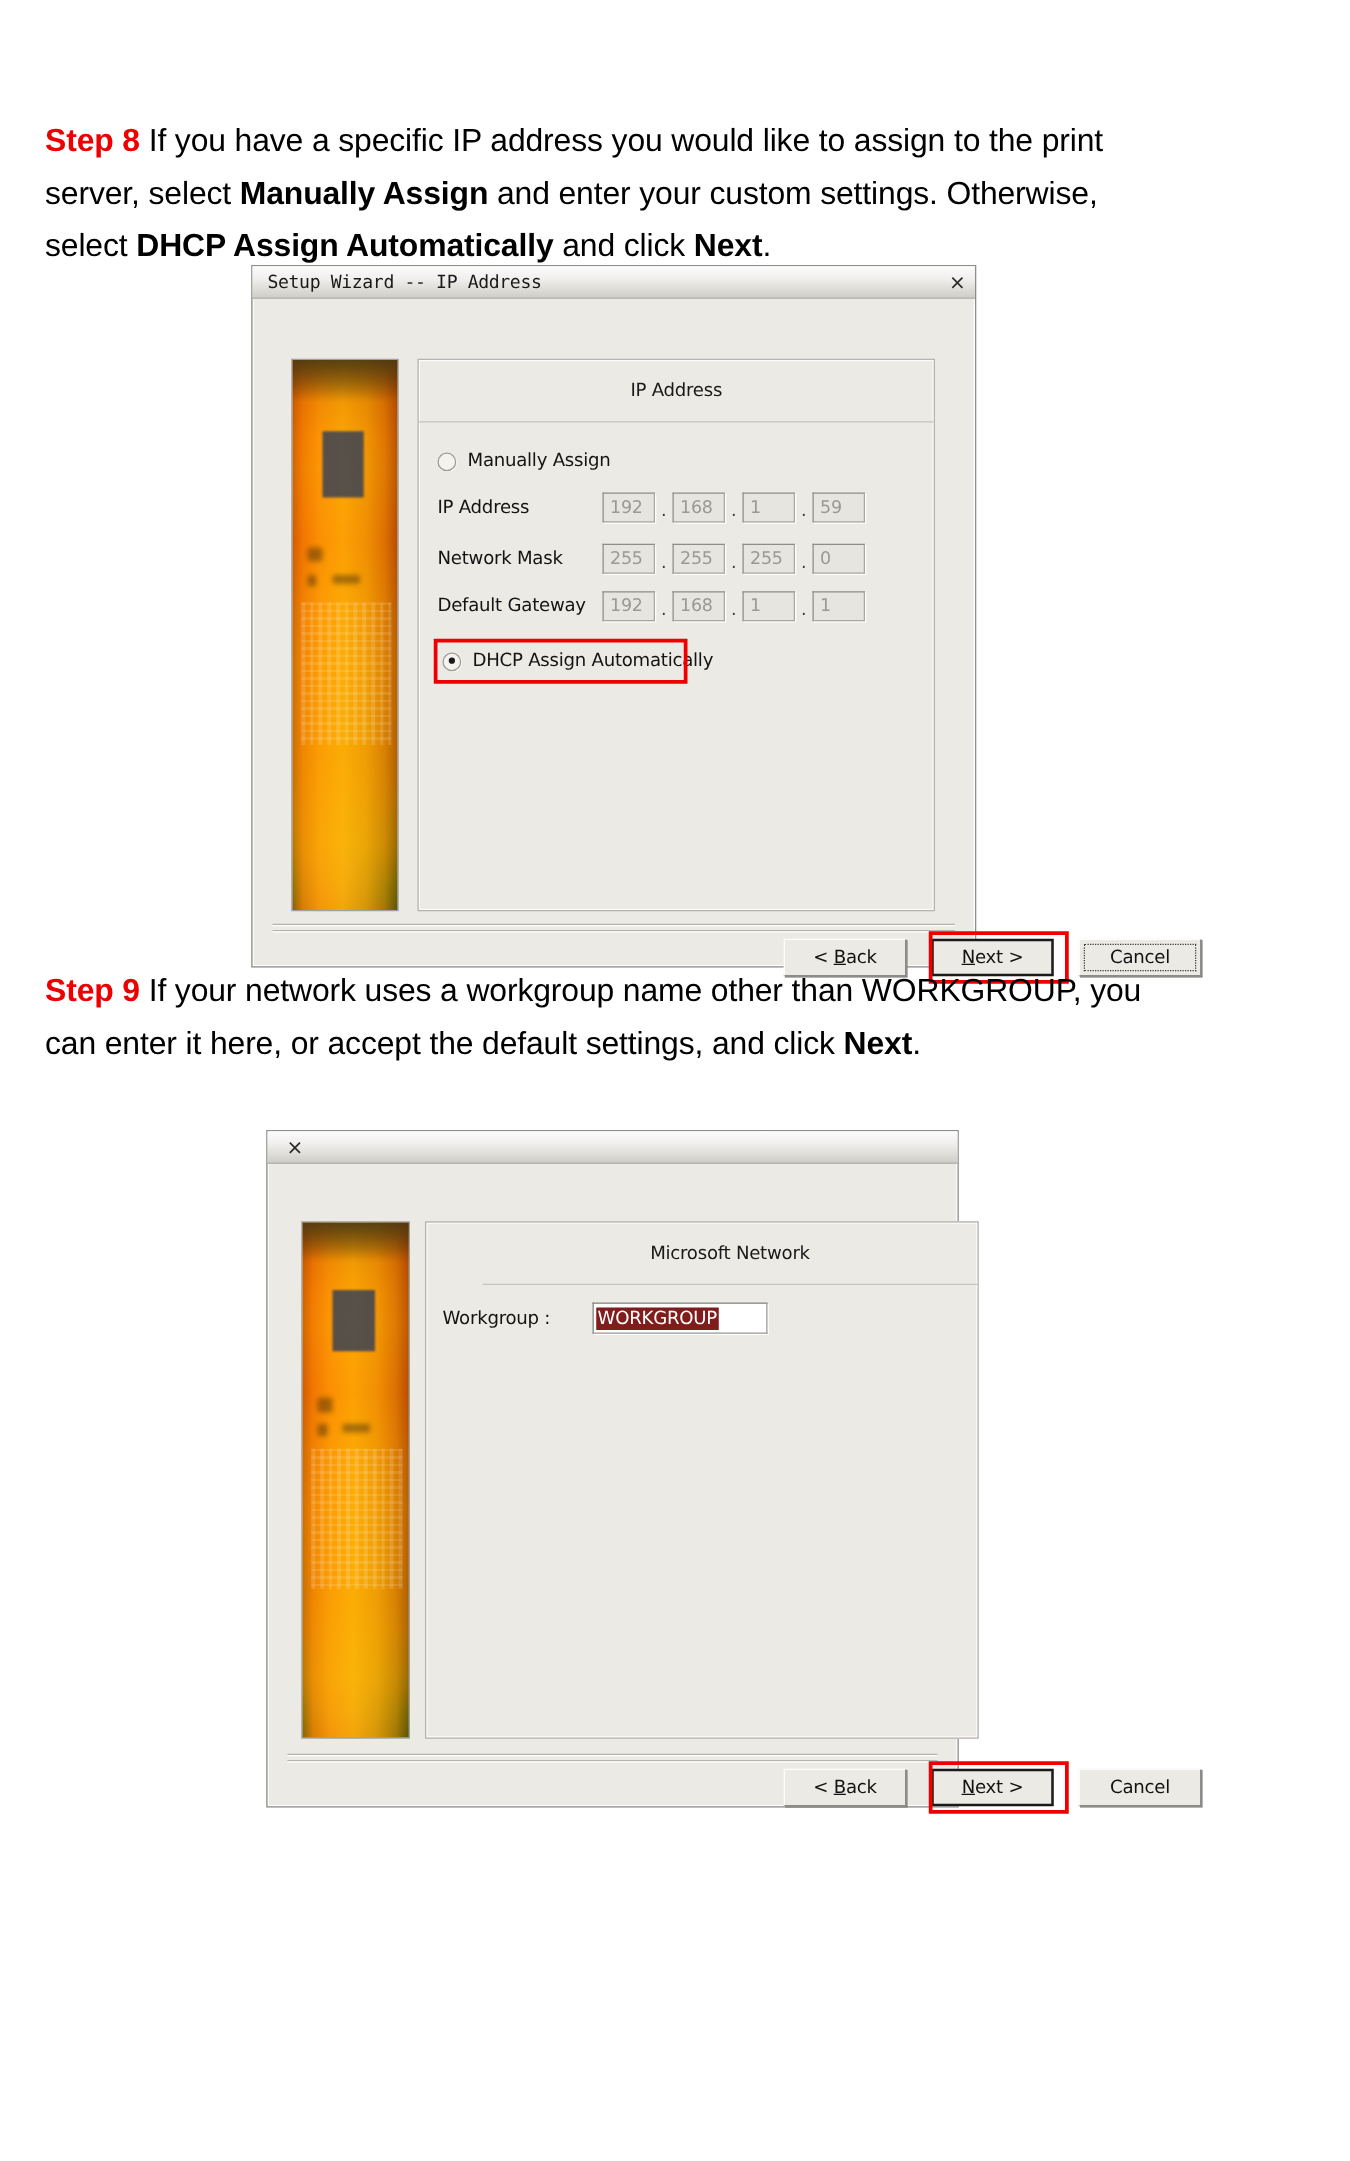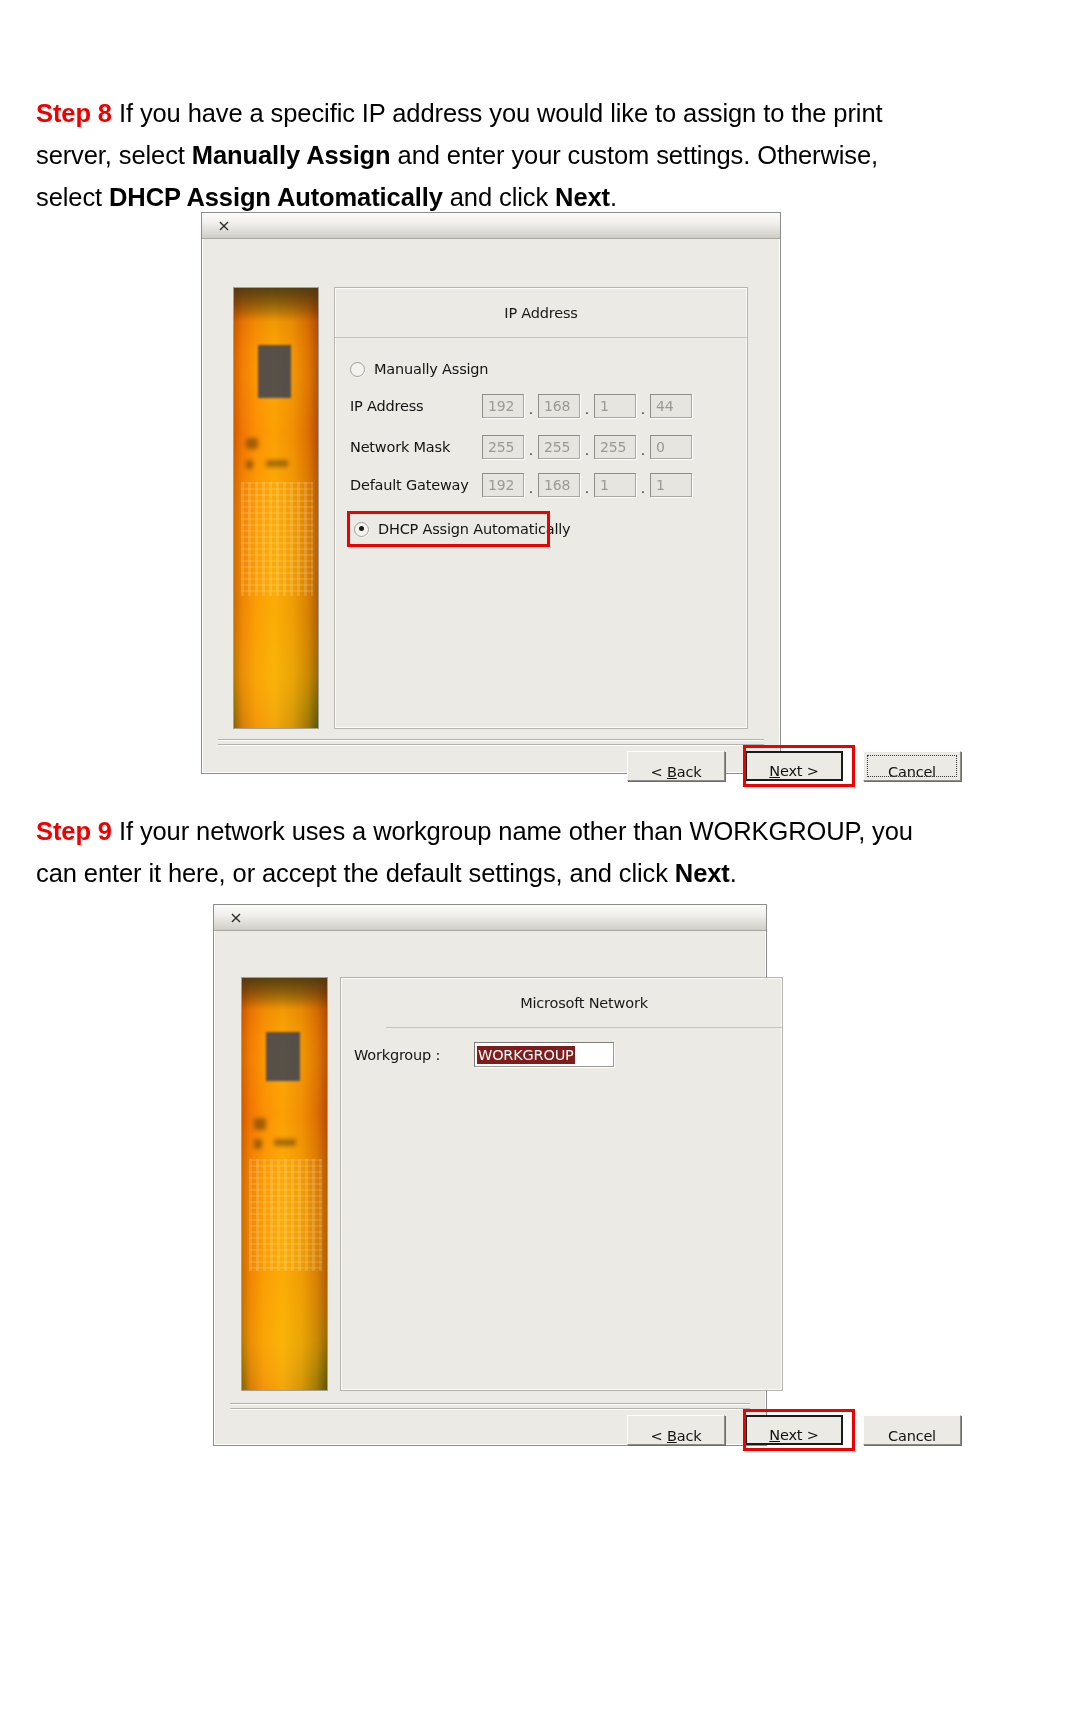--- a/index.html
+++ b/index.html
@@ -24,21 +24,21 @@
     line-height: 42px;
     color: #000000;
     letter-spacing: -0.1px;
   }
   .step-label {
     color: #ee0000;
     font-weight: bold;
   }
 
   #step8-para { top: 92px; }
-  #step9-para { top: 810px; }
+  #step9-para { top: 772px; }
 
   
   .dialog {
     position: absolute;
     background: #eceae4;
     border: 1px solid #8d8d8d;
     box-shadow: 0 0 0 1px #ffffff inset;
   }
   .titlebar {
     height: 26px;
@@ -269,21 +269,21 @@
   }
   .btn {
     width: 98px;
     height: 30px;
     background: #eceae4;
     border: 1px solid #8d8b86;
     border-top-color: #fdfdfc;
     border-left-color: #fdfdfc;
     box-shadow: 1px 1px 0 0 #6f6d69;
     display: flex;
-    align-items: flex-end;
+    align-items: center;
     justify-content: center;
     font-family: "DejaVu Sans", sans-serif;
     font-size: 14.5px;
     color: #121212;
     letter-spacing: -0.2px;
     box-sizing: border-box;
     position: relative;
   }
   .btn.default {
     border: 2px solid #1a1a1a;
@@ -301,20 +301,21 @@
 </head>
 <body>
 
 <div class="step-para" id="step8-para">
   <span class="step-label">Step 8</span><span><span> If you have a specific IP address you would like to assign to the print server, select </span><b>Manually Assign</b><span> and enter your custom settings.  Otherwise, select </span><b>DHCP Assign Automatically</b><span> and click </span><b>Next</b><span>.</span></span>
 </div>
 
 <div class="dialog" id="dlg-ip" style="left:201px; top:212px; width:578px; height:560px;">
 
   <div class="titlebar">
+    <div class="title">Setup Wizard -- IP Address</div>
     <div class="close-btn">×</div>
   </div>
 
   <div class="dialog-body">
 
     <div class="banner" style="left:31px; top:48px; width:84px; height:440px;">
       <div class="dark-top" style="height:34px;"></div>
       <div class="scr" style="left:28%; top:13%; width:40%; height:12%;"></div>
       <div class="smudge" style="left:14%; top:34%; width:14%; height:2.6%;"></div>
       <div class="smudge" style="left:14%; top:39%; width:9%; height:2.2%;"></div>
@@ -333,21 +334,21 @@
 
     <div class="field-row" style="left:148px; top:155px;">
       <span class="flabel">IP Address</span>
       <span class="octets">
         <span class="octet">192</span>
         <span class="dot">.</span>
         <span class="octet">168</span>
         <span class="dot">.</span>
         <span class="octet">1</span>
         <span class="dot">.</span>
-        <span class="octet">44</span>
+        <span class="octet">59</span>
       </span>
     </div>
 
     <div class="field-row" style="left:148px; top:196px;">
       <span class="flabel">Network Mask</span>
       <span class="octets">
         <span class="octet">255</span>
         <span class="dot">.</span>
         <span class="octet">255</span>
         <span class="dot">.</span>

